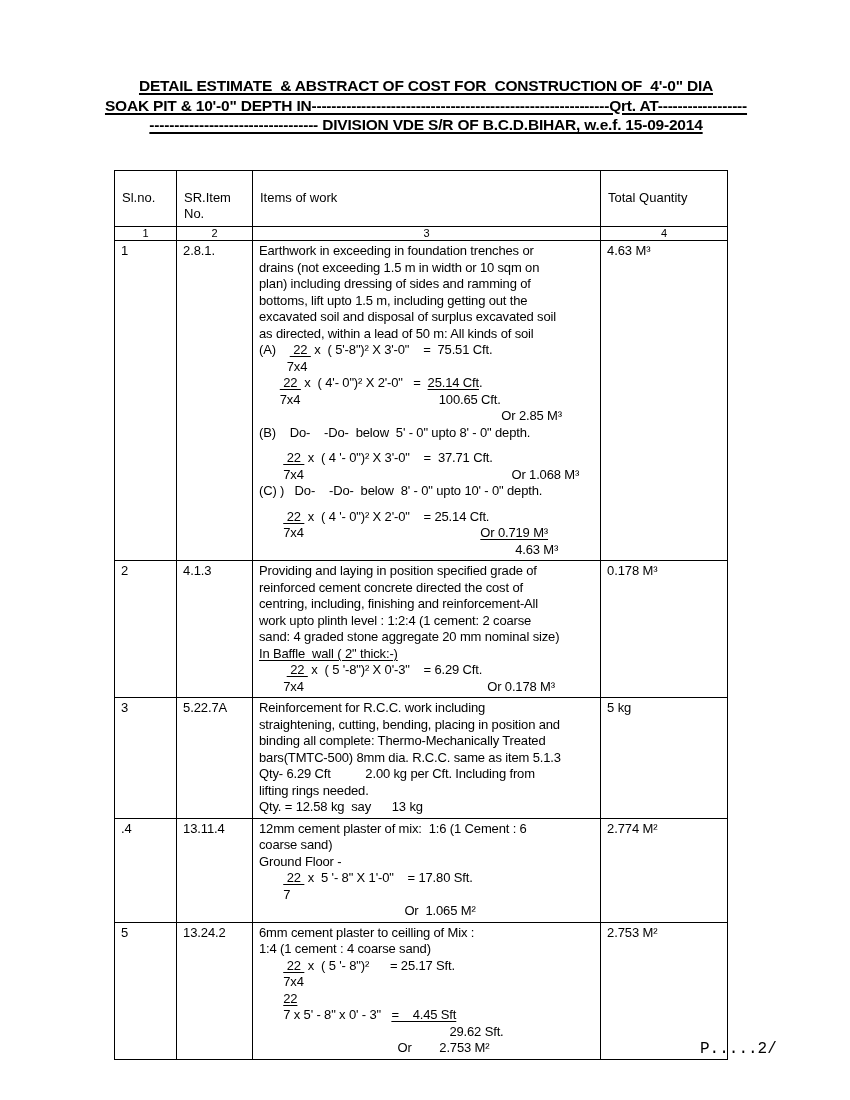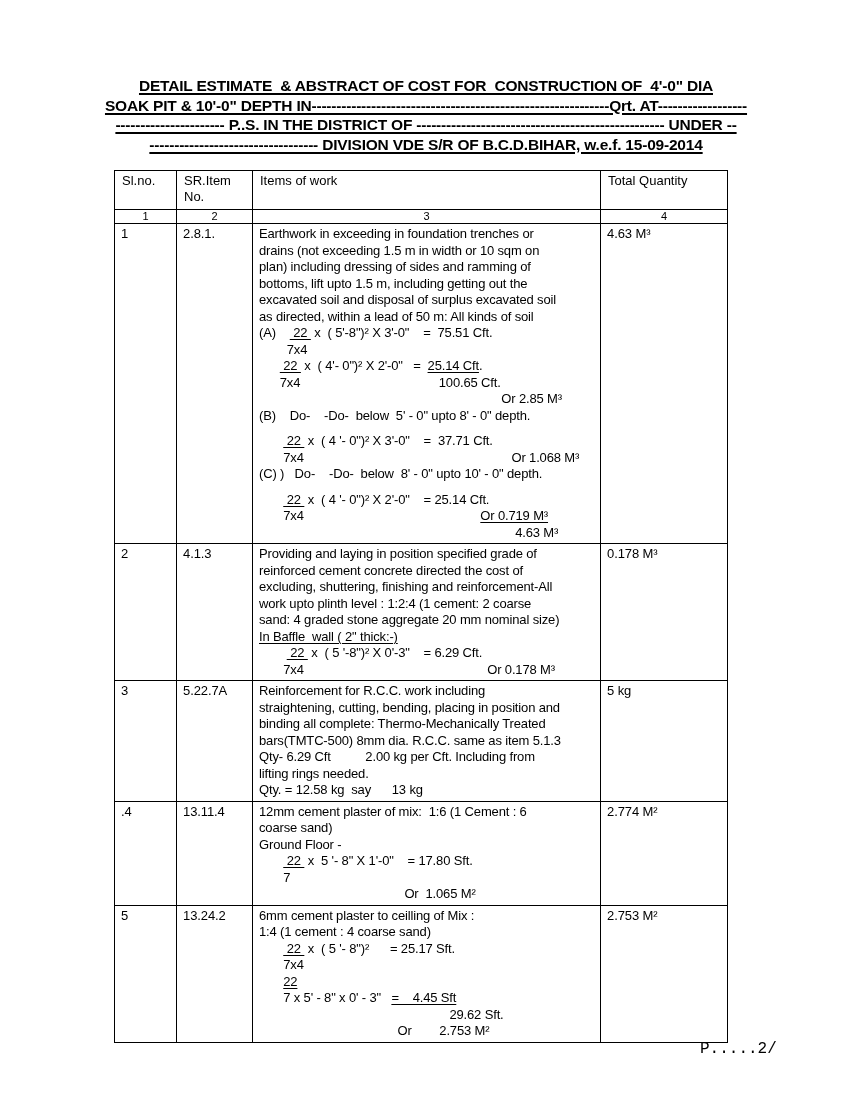--- a/index.html
+++ b/index.html
@@ -7,39 +7,38 @@
   .page{position:relative;width:850px;height:1100px;background:#fff;overflow:hidden;}
 
   .title-block{position:absolute;left:80px;top:76px;width:692px;text-align:center;
     font-weight:bold;font-size:15.5px;line-height:19.5px;}
   .title-line{white-space:pre;text-decoration:underline;text-decoration-thickness:1.5px;
     text-underline-offset:2px;letter-spacing:-0.2px;}
 
   .doc-table{position:absolute;left:114px;top:170px;border-collapse:collapse;table-layout:fixed;}
   .doc-table th,.doc-table td{border:1px solid #000;vertical-align:top;}
   .doc-table th{font-weight:normal;text-align:left;font-size:13px;line-height:16px;
-    padding:2px 4px 2px 7px;height:34px;white-space:pre-wrap;}
+    padding:19px 4px 2px 7px;height:34px;white-space:pre-wrap;}
   .numrow td{font-size:11px;line-height:13px;height:13px;text-align:center;padding:0;}
   .doc-table tbody td{font-size:13px;line-height:16.5px;padding:2px 2px 2px 6px;}
   td.slno,td.itemno,td.qty{white-space:pre;letter-spacing:-0.1px;}
   .wline{white-space:pre-wrap;letter-spacing:-0.15px;min-height:16.5px;}
   .wline.blank{height:9px;min-height:9px;}
   .ul{text-decoration:underline;text-decoration-thickness:1px;text-underline-offset:2px;}
   .footer{position:absolute;left:700px;top:1040px;font-family:Liberation Mono, monospace;
     font-size:16px;}
 </style>
 </head>
 <body>
 
 <div class="page">
 
   <div class="title-block">
     <div class="title-line">DETAIL ESTIMATE  &amp; ABSTRACT OF COST FOR  CONSTRUCTION OF  4'-0" DIA</div>
     <div class="title-line">SOAK PIT &amp; 10'-0" DEPTH IN------------------------------------------------------------Qrt. AT------------------</div>
-    <div class="title-line">---------------------- P..S. IN THE DISTRICT OF -------------------------------------------------- UNDER --</div>
     <div class="title-line">---------------------------------- DIVISION VDE S/R OF B.C.D.BIHAR, w.e.f. 15-09-2014</div>
   </div>
 
   <table class="doc-table">
     <colgroup>
       <col style="width:62px">
         <col style="width:76px">
         <col style="width:348px">
         <col style="width:127px">
     </colgroup>
@@ -84,21 +83,21 @@
             <div class="wline"><span>                                                                          4.63 M³</span></div>
           </td>
           <td class="qty">4.63 M³</td>
         </tr>
         <tr>
           <td class="slno">2</td>
           <td class="itemno">4.1.3</td>
           <td class="work">
             <div class="wline"><span>Providing and laying in position specified grade of</span></div>
             <div class="wline"><span>reinforced cement concrete directed the cost of</span></div>
-            <div class="wline"><span>excluding, shuttering, finishing and reinforcement-All</span></div>
+            <div class="wline"><span>centring, including, finishing and reinforcement-All</span></div>
             <div class="wline"><span>work upto plinth level : 1:2:4 (1 cement: 2 coarse</span></div>
             <div class="wline"><span>sand: 4 graded stone aggregate 20 mm nominal size)</span></div>
             <div class="wline"><span class="ul">In Baffle  wall ( 2" thick:-)</span></div>
             <div class="wline"><span>        </span><span class="ul"> 22 </span><span> x  ( 5 '-8")² X 0'-3"    = 6.29 Cft.</span></div>
             <div class="wline"><span>       7x4                                                     Or 0.178 M³</span></div>
           </td>
           <td class="qty">0.178 M³</td>
         </tr>
         <tr>
           <td class="slno">3</td>

